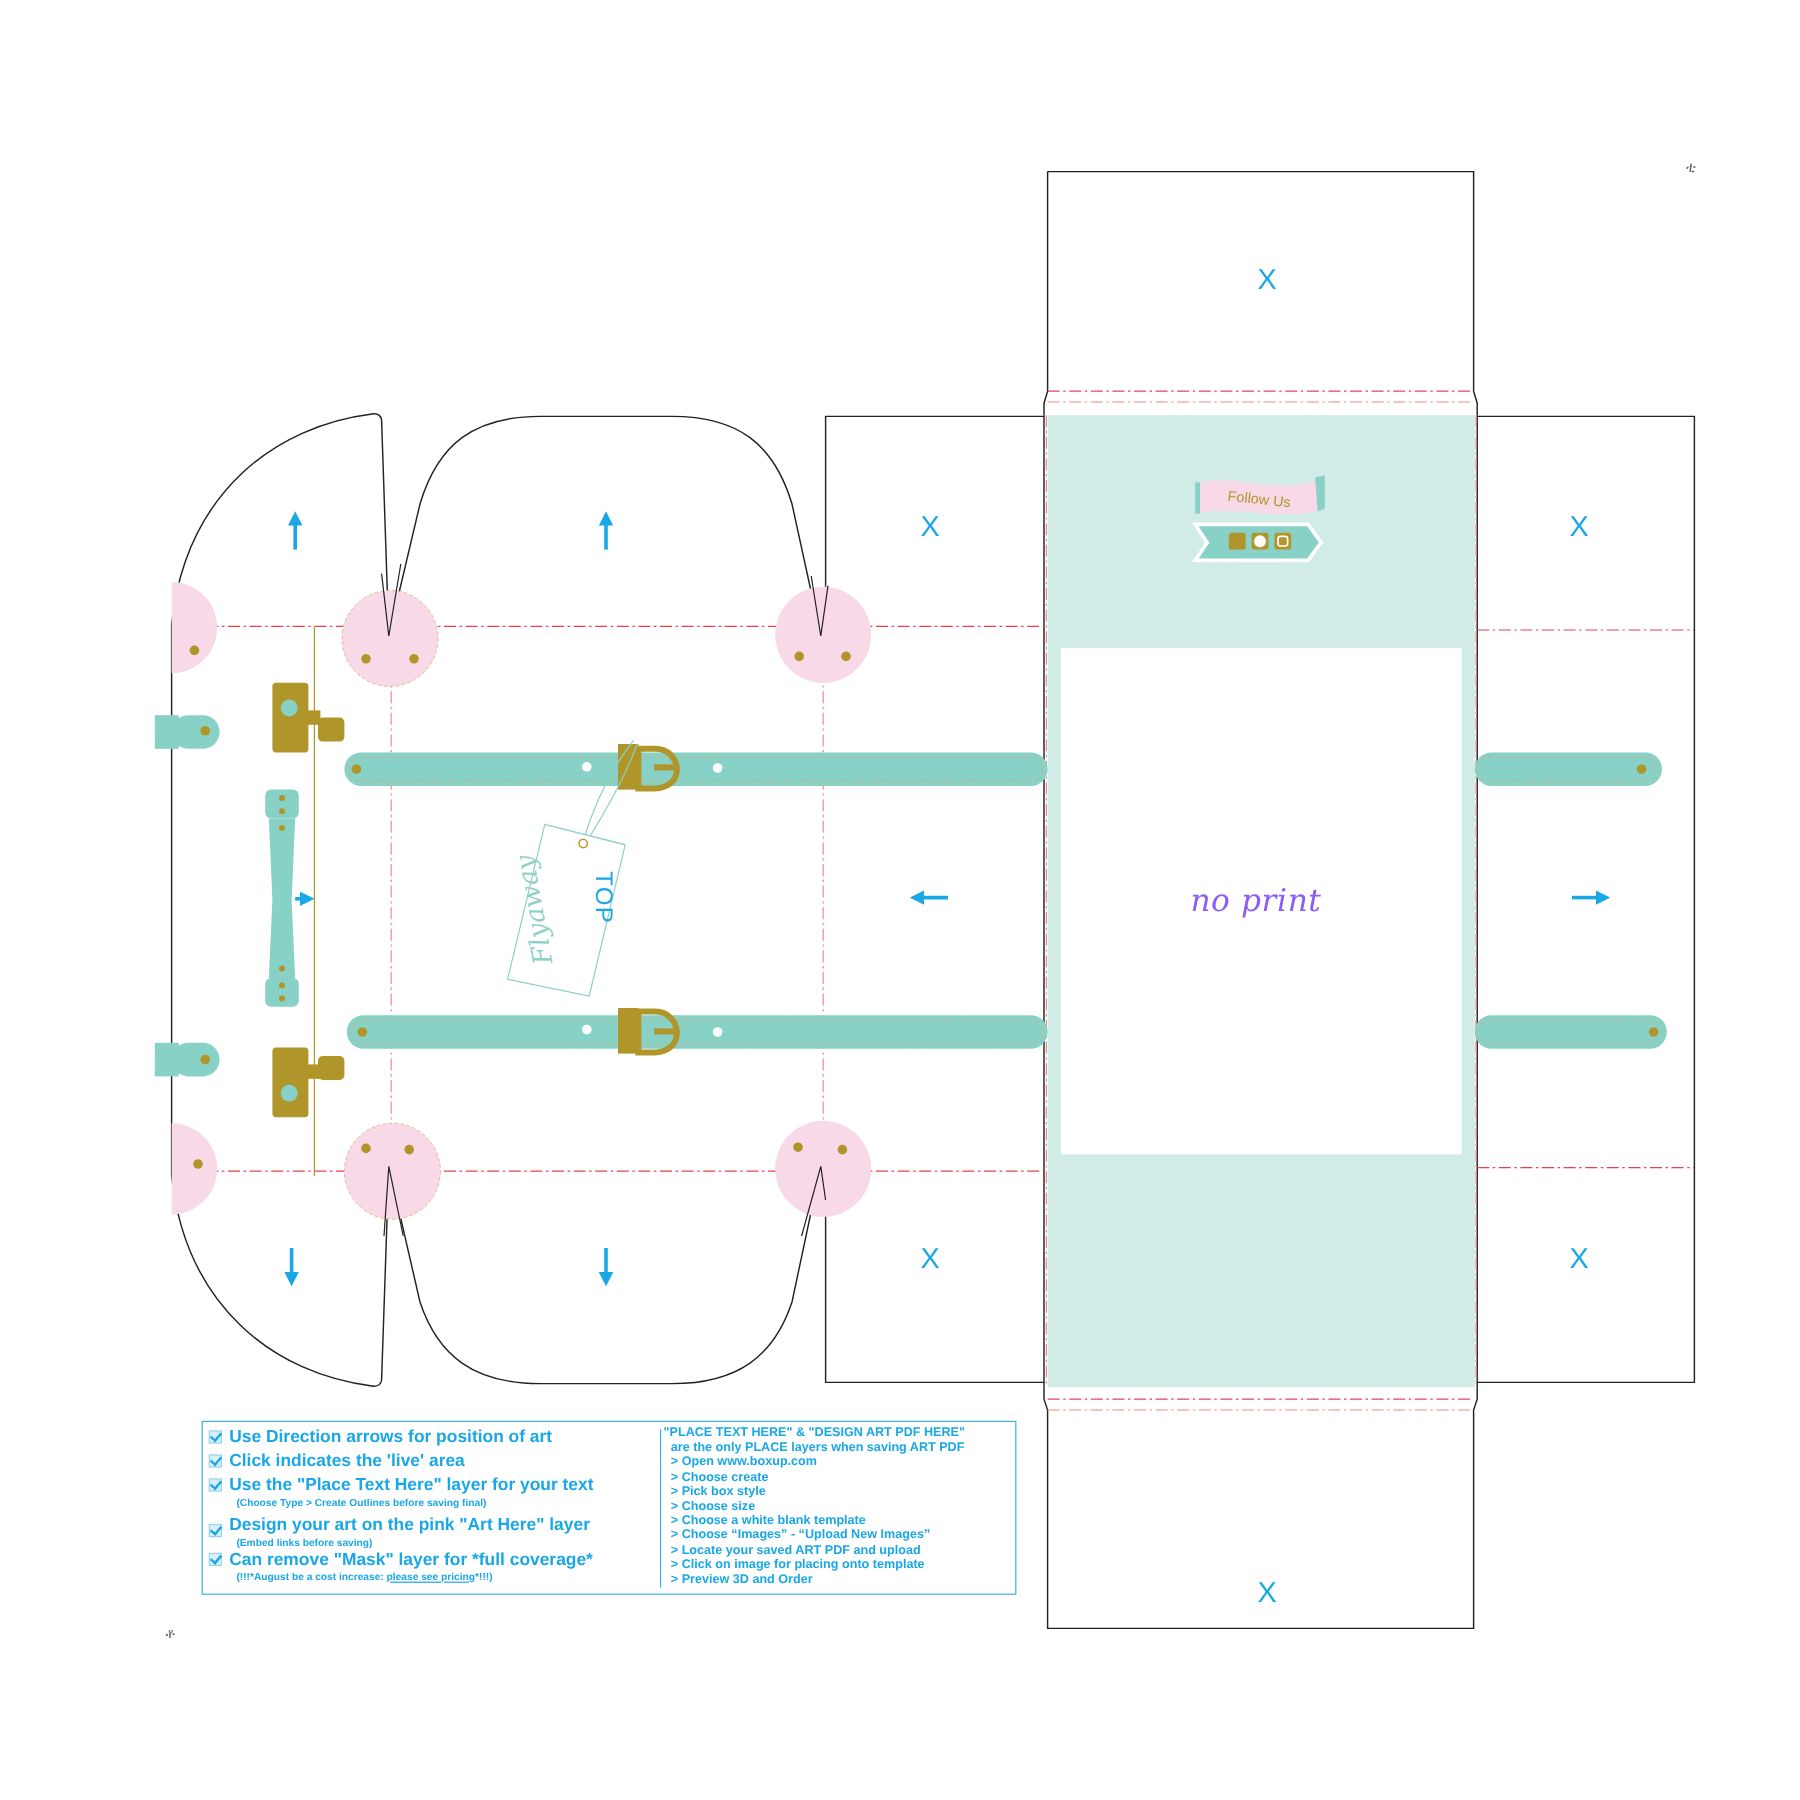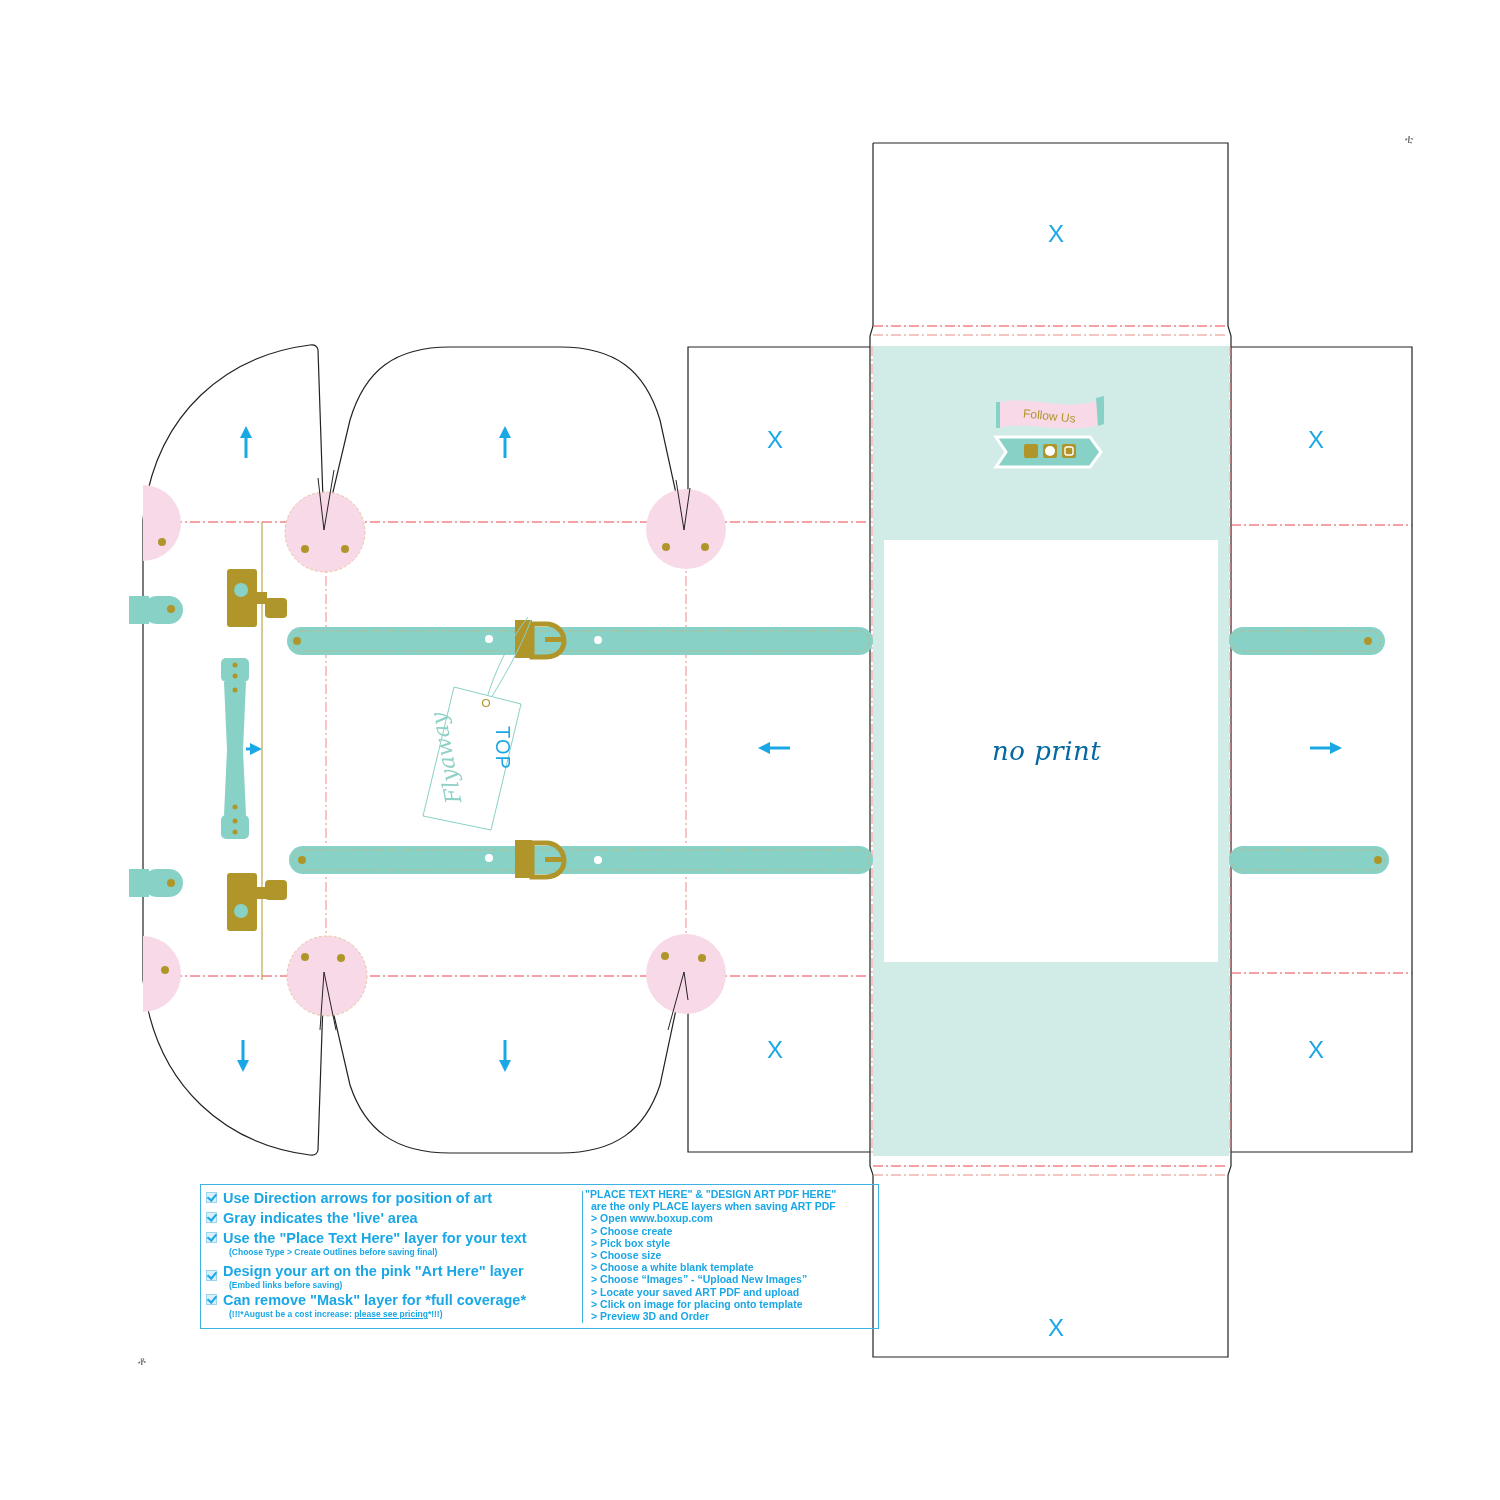--- a/index.html
+++ b/index.html
@@ -1,25 +1,25 @@
 <!DOCTYPE html>
 <html><head>
 <meta charset="utf-8">
 <style>
   html, body { margin:0; padding:0; background:#ffffff; }
   body { width:1500px; height:1500px; position:relative; overflow:hidden; font-family:"Liberation Sans", sans-serif; }
   #dieline { position:absolute; left:0; top:0; width:1500px; height:1500px; }
   .xmark { position:absolute; color:#1aa7e6; font-family:"Liberation Sans", sans-serif; font-size:24px; transform:translate(-50%,-50%); line-height:1; }
-  .noprint { position:absolute; left:992px; top:736px; color:#0369a1; font-family:"DejaVu Serif", serif; font-style:italic; font-size:26px; letter-spacing:0.5px;text-align:right; }
+  .noprint { position:absolute; left:992px; top:736px; color:#8b5cf6; font-family:"DejaVu Serif", serif; font-style:italic; font-size:26px; letter-spacing:0.5px;text-align:right; }
   .corner-mark { position:absolute; color:#666; font-family:"DejaVu Sans", sans-serif; font-size:12px; }
   .top-label { position:absolute; left:502px; top:748px; color:#1aa7e6; font-family:"Liberation Sans", sans-serif; font-size:20px; transform:translate(-50%,-50%) rotate(90deg); letter-spacing:1px; }
   .follow-text { position:absolute; left:1023px; top:409px; color:#b0962a; font-family:"Liberation Sans", sans-serif; font-size:12px; transform:rotate(6deg); }
   .tag-brand { position:absolute; left:446px; top:758px; color:#8fd1c6; font-family:"DejaVu Serif", serif; font-style:italic; font-size:22px; transform:translate(-50%,-50%) rotate(-100deg); }
 
-  .instructions { position:absolute; left:168px; top:1184px; width:679px; height:145px; border:1.5px solid #3fb2e4; box-sizing:border-box; color:#1aa7e6; font-family:"Liberation Sans", sans-serif; font-weight:bold;margin-left:32px; }
+  .instructions { position:absolute; left:168px; top:1184px; width:679px; height:145px; border:1.5px solid #3fb2e4; box-sizing:border-box; color:#1aa7e6; font-family:"Liberation Sans", sans-serif; font-weight:bold; }
   .instr-left { position:absolute; left:4px; top:3px; width:378px; }
   .instr-divider { position:absolute; left:381px; top:6px; width:1px; height:132px; background:#3fb2e4; }
   .instr-right { position:absolute; left:384px; top:3px; width:290px; font-size:10.5px; line-height:12.2px; }
   .check-row { display:flex; align-items:flex-start; margin:0; }
   .checkbox { width:11px; height:11px; border:1.5px solid #9ad4ef; background:#d9effa; box-sizing:border-box; margin:4px 6px 0 1px; position:relative; flex:0 0 auto; }
   .checkbox::after { content:""; position:absolute; left:2px; top:-1px; width:4px; height:7px; border-right:2px solid #1aa7e6; border-bottom:2px solid #1aa7e6; transform:rotate(40deg); }
   .check-main { font-size:14.5px; line-height:20px; white-space:nowrap; }
   .check-sub { font-size:8.5px; line-height:9px; margin-left:24px; white-space:nowrap; }
   .check-sub a { color:#1aa7e6; text-decoration:underline;text-align:center; }
   .r-title { white-space:nowrap; }
@@ -227,21 +227,21 @@
 <span class="corner-mark" style="left:138px;top:1354px;">ቶ</span>
 
 <div class="instructions">
   <div class="instr-left">
     <div class="check-row">
       <span class="checkbox"></span>
       <span class="check-main">Use Direction arrows for position of art</span>
     </div>
     <div class="check-row">
       <span class="checkbox"></span>
-      <span class="check-main">Gray indicates the 'live' area</span>
+      <span class="check-main">Click indicates the 'live' area</span>
     </div>
     <div class="check-row">
       <span class="checkbox"></span>
       <span class="check-main">Use the "Place Text Here" layer for your text</span>
     </div>
     <div class="check-sub">(Choose Type &gt; Create Outlines before saving final)</div>
     <div class="check-row" style="margin-top:4px;align-items:flex-end;">
       <span class="checkbox"></span>
       <span class="check-main">Design your art on the pink "Art Here" layer</span>
     </div>

